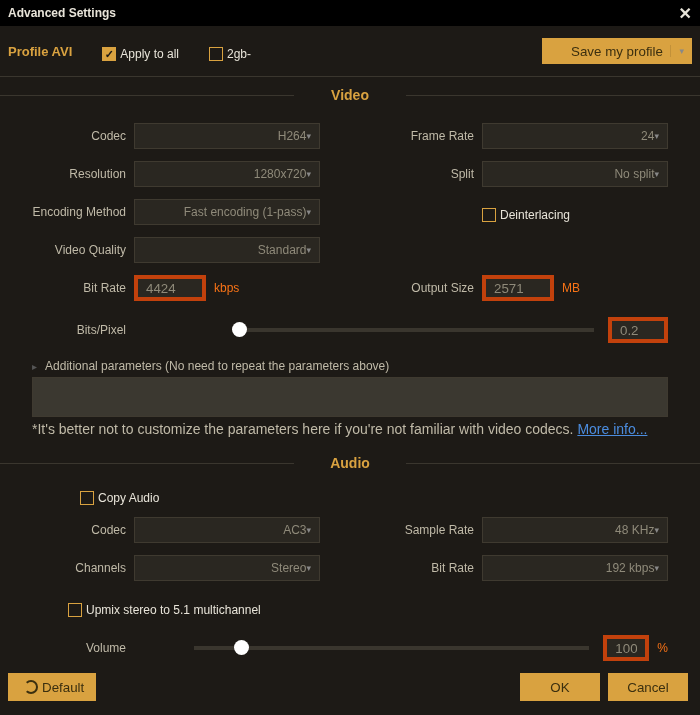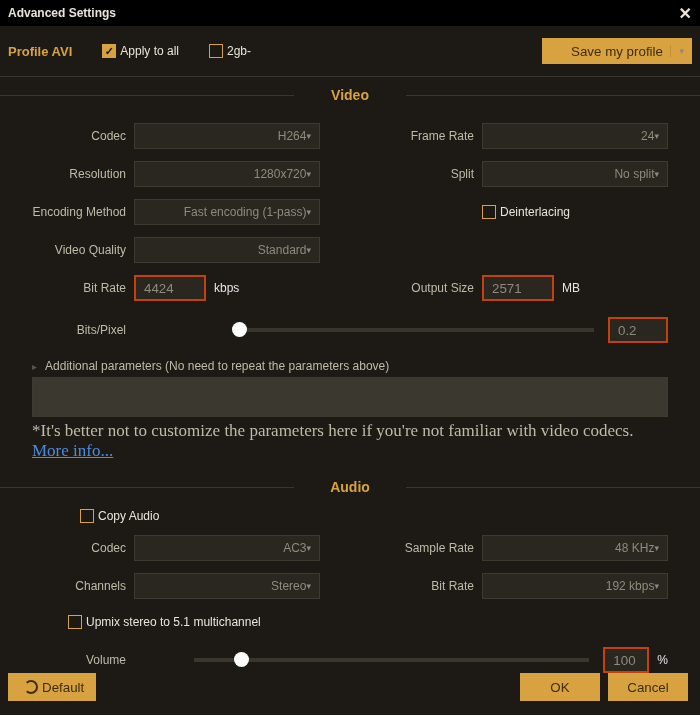--- a/index.html
+++ b/index.html
@@ -36,21 +36,21 @@
     display: inline-flex;
     align-items: center;
     justify-content: center;
     margin-right: 4px;
     cursor: pointer;
     background: transparent;
     flex-shrink: 0;
   }
   .checkbox.checked { background: #d9a240; }
   .checkbox.checked::after { content: "✓"; color: #1d1a16; font-size: 11px; font-weight: bold; }
-  .chk-wrap { display: inline-flex; align-items: flex-start; margin-right: 20px; cursor: pointer; }
+  .chk-wrap { display: inline-flex; align-items: flex-start; margin-right: 20px; cursor: pointer; margin-top: 6px; }
   .chk-wrap span { color: #e8e4d9; }
   .save-btn {
     background: #d9a240;
     color: #3b2f0f;
     border: none;
     height: 26px;
     min-width: 150px;
     padding: 0 12px;
     margin-left: auto;
     cursor: pointer;
@@ -109,26 +109,26 @@
     padding: 0 8px;
     display: flex;
     align-items: center;
     justify-content: flex-end;
     cursor: pointer;
   }
   .select .chev, .save-btn-chev .chev { color: #888; font-size: 9px; }
   .input-text {
     height: 26px;
     background: #2a2721;
-    border: 2px solid #c2410c;
+    border: 4px solid #c2410c;
     color: #8f8a7a;
     padding: 0 8px;
   }
   .input-sm { width: 72px; }
-  .unit { margin-left: 8px; color: #e5e5e5; }
+  .unit { margin-left: 8px; color: #f97316; }
   .slider-row {
     display: flex;
     align-items: center;
     margin: 10px 0;
   }
   .slider-track {
     flex: 1;
     height: 4px;
     background: #3a362e;
     position: relative;
@@ -142,21 +142,21 @@
     border-radius: 50%;
     cursor: grab;
   }
   .textarea-block {
     width: 100%;
     height: 40px;
     background: #3b3830;
     border: 1px solid #3f3a30;
     margin: 4px 0;
   }
-  .hint-text { color: #c0baa8; font-size: 17px; font-family: Liberation Serif, serif; }
+  .hint-text { color: #c0baa8; font-size: 14px; }
   .link { color: #4b8cde; text-decoration: underline; cursor: pointer; }
   .arrow-txt { color: #555; margin-right: 8px; font-size: 10px; cursor: pointer; }
   .footer {
     position: absolute;
     bottom: 0; left: 0; right: 0;
     display: flex;
     padding: 10px 12px 14px 8px;
     align-items: center;
   }
   .btn {

